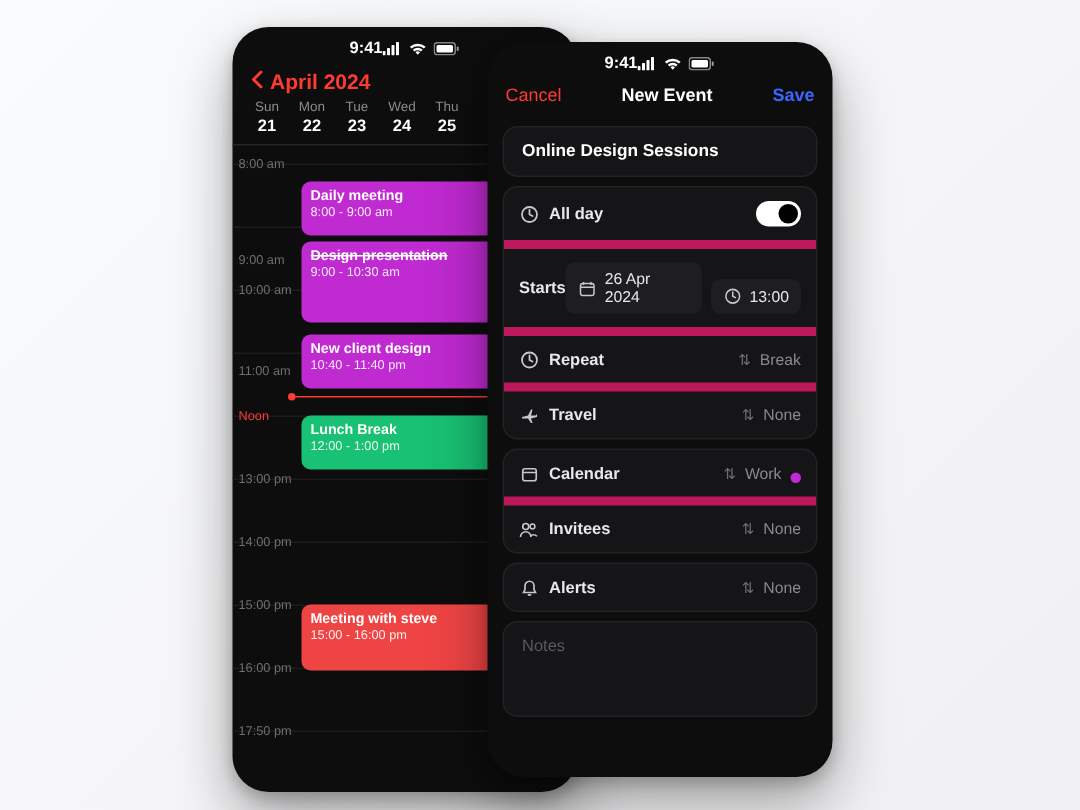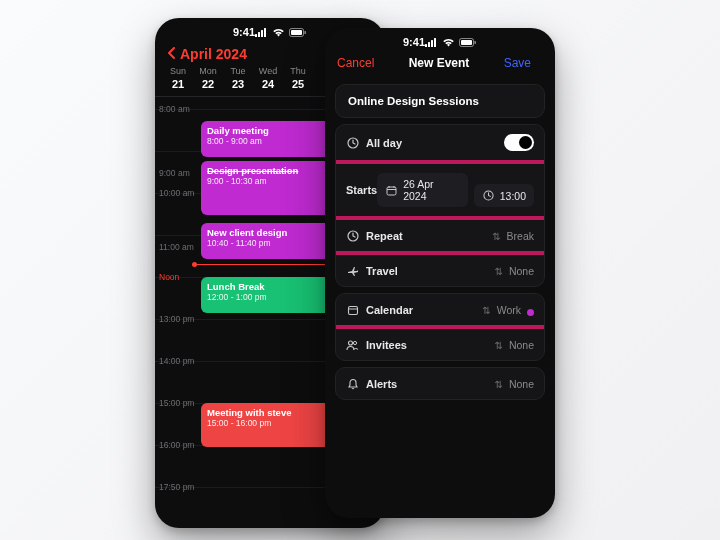--- a/index.html
+++ b/index.html
@@ -81,39 +81,39 @@
     border-radius:6px;
     padding:4px 6px;
     font-size:9px; line-height:1.2;
     color:#fff;
   }
   .evtitle { font-weight:600; font-size:9.5px; white-space:nowrap; overflow:hidden; text-overflow:ellipsis;}
   .evtime { font-size:8.5px; opacity:0.9; }
   
   .ne-header {
     display:flex; align-items:center; justify-content:space-between;
-    padding: 6px 24px 8px 12px;
+    padding: 6px 12px 8px 12px;
     font-size:12px;
   }
   .ne-cancel { color:#ff3b30; font-weight:500; }
   .ne-title { color:#fff; font-weight:600; }
-  .ne-save { color:#3d65ff; font-weight:400; }
+  .ne-save { color:#3d65ff; font-weight:700; }
   .card {
     margin: 6px 10px;
     background:#151517;
     border:1px solid #232327;
     border-radius:10px;
     overflow:hidden;
   }
   .row {
     display:flex; align-items:center; justify-content:space-between;
     padding:9px 10px;
     font-size:11px;
     color:#e8e8ea;
-    border-top:4px solid #be185d;
+    border-top:6px solid #be185d;
   }
   .row:first-child { border-top:none; }
   .row-left { display:flex; align-items:center; gap:7px; }
   .row-right { display:flex; align-items:flex-end; gap:6px; color:#8a8a8e; font-size:10.5px;}
   .ic { width:13px; height:13px; display:inline-flex; align-items:center; justify-content:center; color:#c8c8cc;}
   .title-input {
     padding:10px 12px; font-size:11.5px; font-weight:600; color:#fff;
   }
   .toggle {
     width:30px; height:17px; border-radius:10px; background:#fff;
@@ -390,13 +390,16 @@
           </span>
         <span class="subtle">Alerts</span>
       </span>
       <span class="row-right">
         <span class="chev-ud">⇅</span>
         <span>None</span>
       </span>
     </div>
   </div>
 
+  <div class="card" style="margin-bottom:4px;">
+    <div class="notes-area">Notes</div>
+  </div>
 </div>
 
 </body></html>

